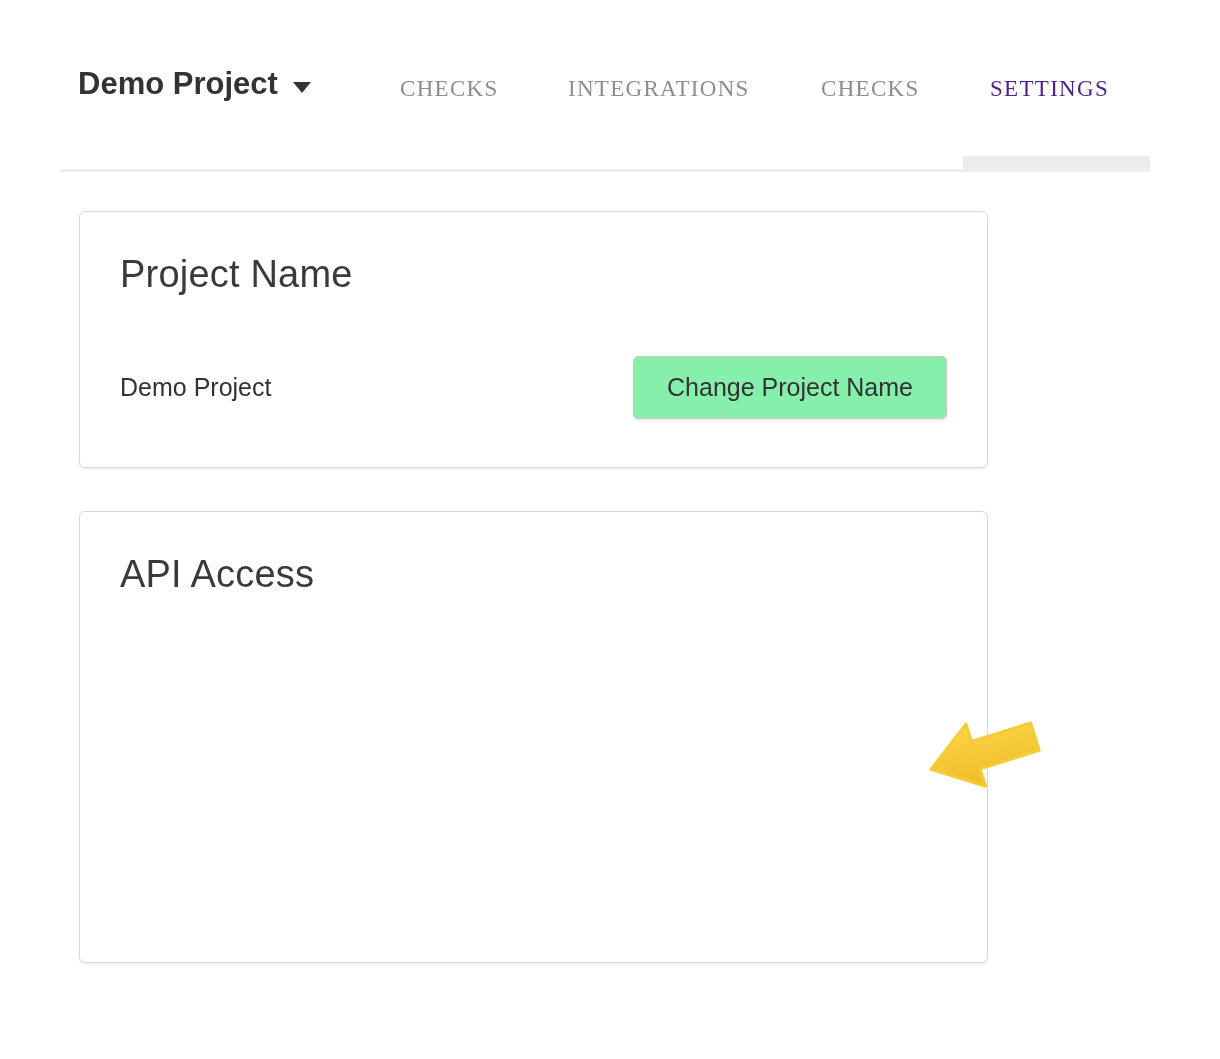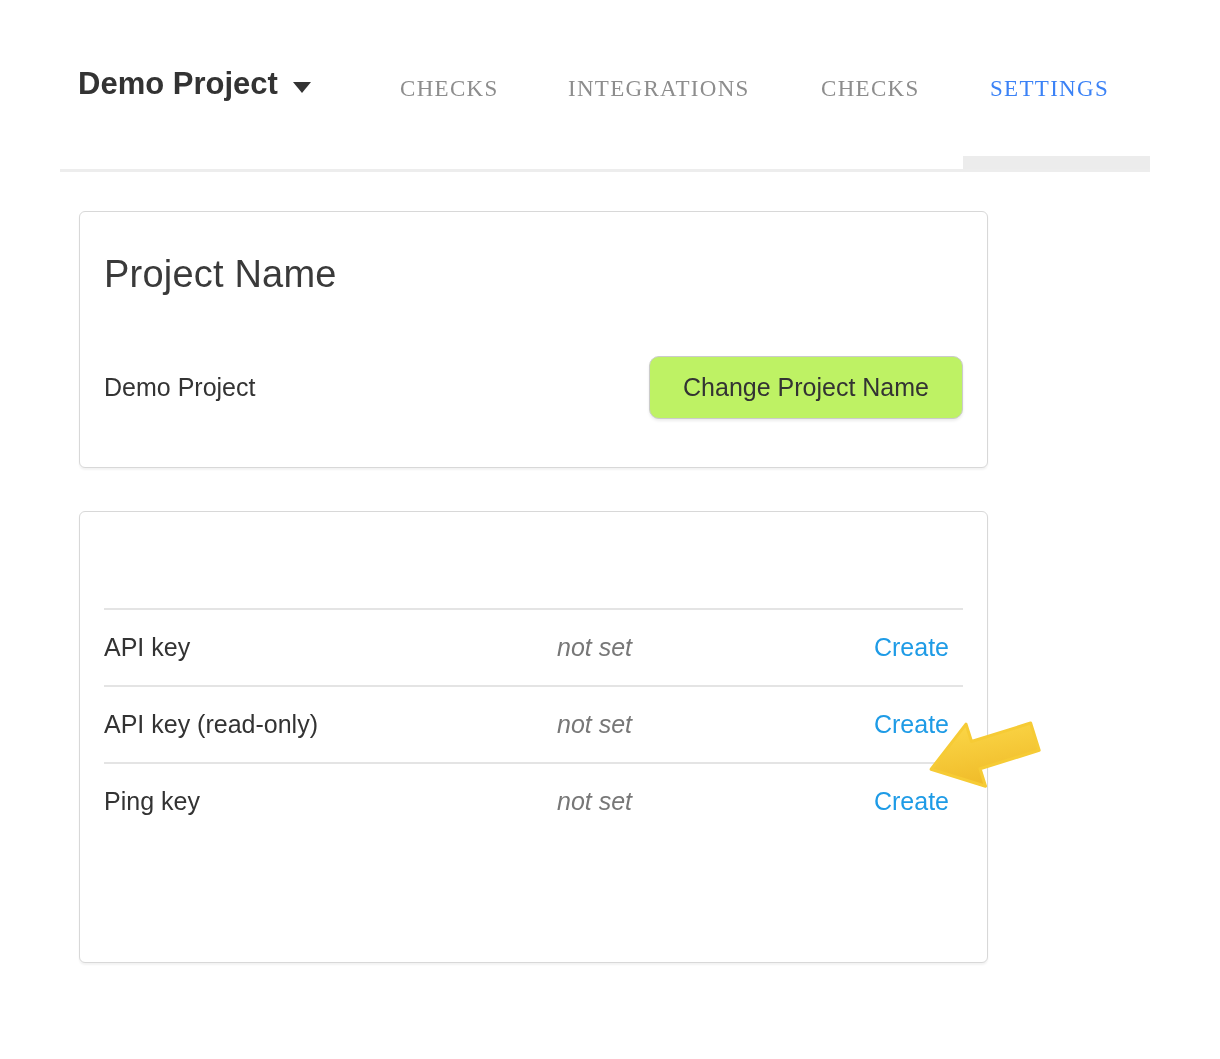--- a/index.html
+++ b/index.html
@@ -32,21 +32,21 @@
     align-self: center;
     transform: translateY(3px);
   }
   .nav-item {
     position: absolute; top: 76px;
     font-size: 23px; letter-spacing: 1.3px;
     color: #8d8d8d; text-decoration: none; cursor: pointer;
     white-space: nowrap;
     font-family: Liberation Serif, serif;
   }
-  .nav-item.active { color: #3b82f6; }
+  .nav-item.active { color: #4c1d95; }
   .nav-checks       { left: 400px; }
   .nav-integrations { left: 568px; text-align: center; }
   .nav-badges       { left: 821px; }
   .nav-settings     { left: 990px; }
 
   .active-tab-indicator {
     position: absolute; left: 963px; top: 156px;
     width: 187px; height: 14px;
     background: #ececec;
   }
@@ -56,42 +56,42 @@
     background: #ededed;
   }
 
   
   .card {
     position: absolute; left: 79px; width: 909px;
     background: #fff;
     border: 1px solid #d8d8d8;
     border-radius: 6px;
     box-shadow: 0 2px 2px rgba(0,0,0,0.05);
-    padding: 40px 24px;
+    padding: 40px 40px;
   }
   .card-project { top: 211px; height: 257px; }
   .card-api     { top: 511px; height: 452px; }
 
   .card h2 {
     font-size: 38px; font-weight: 400; color: #3a3a3a;
     letter-spacing: 0.2px; line-height: 1.2;
   }
 
   .project-row {
     margin-top: 58px;
     display: flex; align-items: center; justify-content: space-between;
   }
   .current-name { font-size: 25px; color: #333; }
 
   .btn {
     font-family: "Liberation Sans", sans-serif;
     font-size: 25px; color: #333;
-    background: #bef264;
+    background: #86efac;
     border: 1px solid #cbcbcb;
-    border-radius: 10px;
+    border-radius: 5px;
     height: 63px; padding: 0 33px;
     box-shadow: 0 2px 3px rgba(0,0,0,0.08);
     cursor: pointer;
   }
 
   
   .api-table {
     width: 100%;
     margin-top: 56px;
     border-collapse: collapse;
@@ -136,39 +136,21 @@
 
 <div class="card card-project">
   <h2>Project Name</h2>
   <div class="project-row">
     <span class="current-name">Demo Project</span>
     <button class="btn">Change Project Name</button>
   </div>
 </div>
 
 <div class="card card-api">
-  <table class="api-table">
-    <tbody>
-      <tr>
-        <td class="col-label">API key</td>
-        <td class="col-value">not set</td>
-        <td class="col-action"><a class="create-link">Create</a></td>
-      </tr>
-      <tr>
-        <td class="col-label">API key (read-only)</td>
-        <td class="col-value">not set</td>
-        <td class="col-action"><a class="create-link">Create</a></td>
-      </tr>
-      <tr>
-        <td class="col-label">Ping key</td>
-        <td class="col-value">not set</td>
-        <td class="col-action"><a class="create-link">Create</a></td>
-      </tr>
-    </tbody>
-  </table>
+  <h2>API Access</h2>
 </div>
 
 <svg class="annotation-arrow" viewBox="0 0 118 72">
   <defs>
     <linearGradient id="arrowGrad" x1="0" y1="0" x2="0.3" y2="1">
       <stop offset="0" stop-color="#fcd94a"></stop>
       <stop offset="1" stop-color="#f0bc2a"></stop>
     </linearGradient>
   </defs>
   <polygon points="8,48 42.3,3.7 47.7,20.8 105.8,2.6 114.2,29.4 56.1,47.6 61.5,64.7" fill="url(#arrowGrad)" stroke="#f6cb35" stroke-width="3" stroke-linejoin="round"></polygon>

